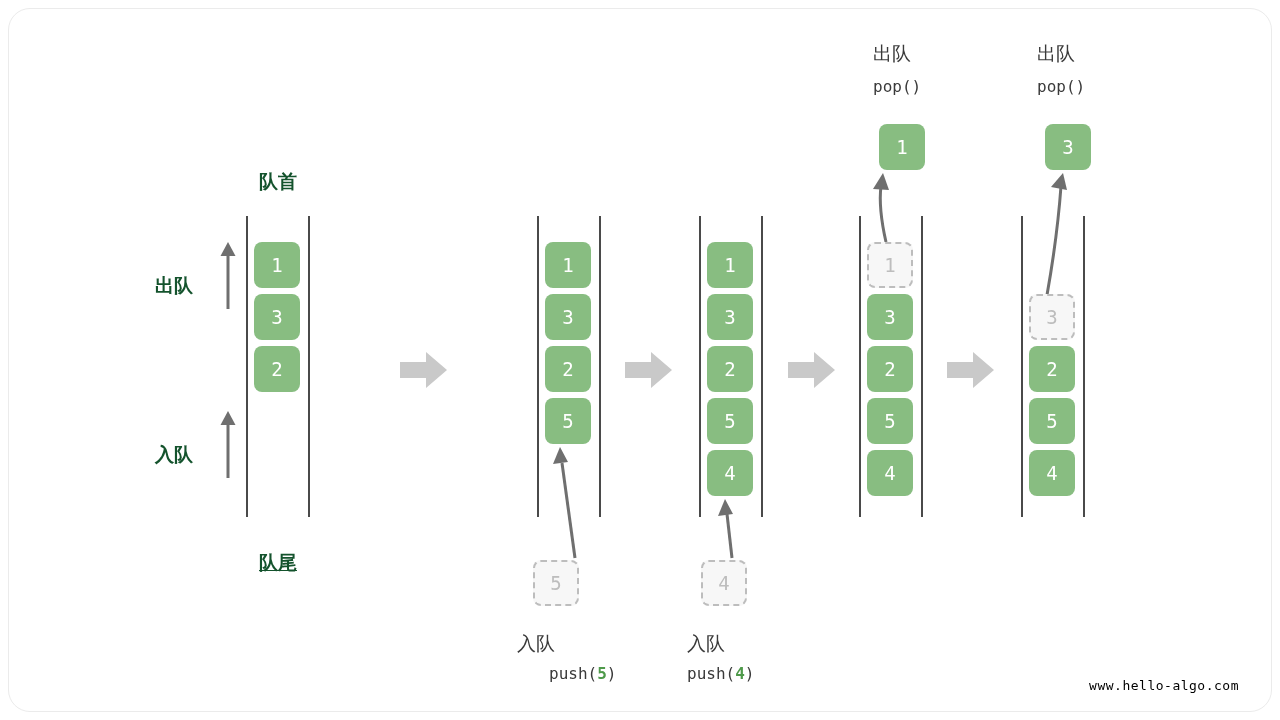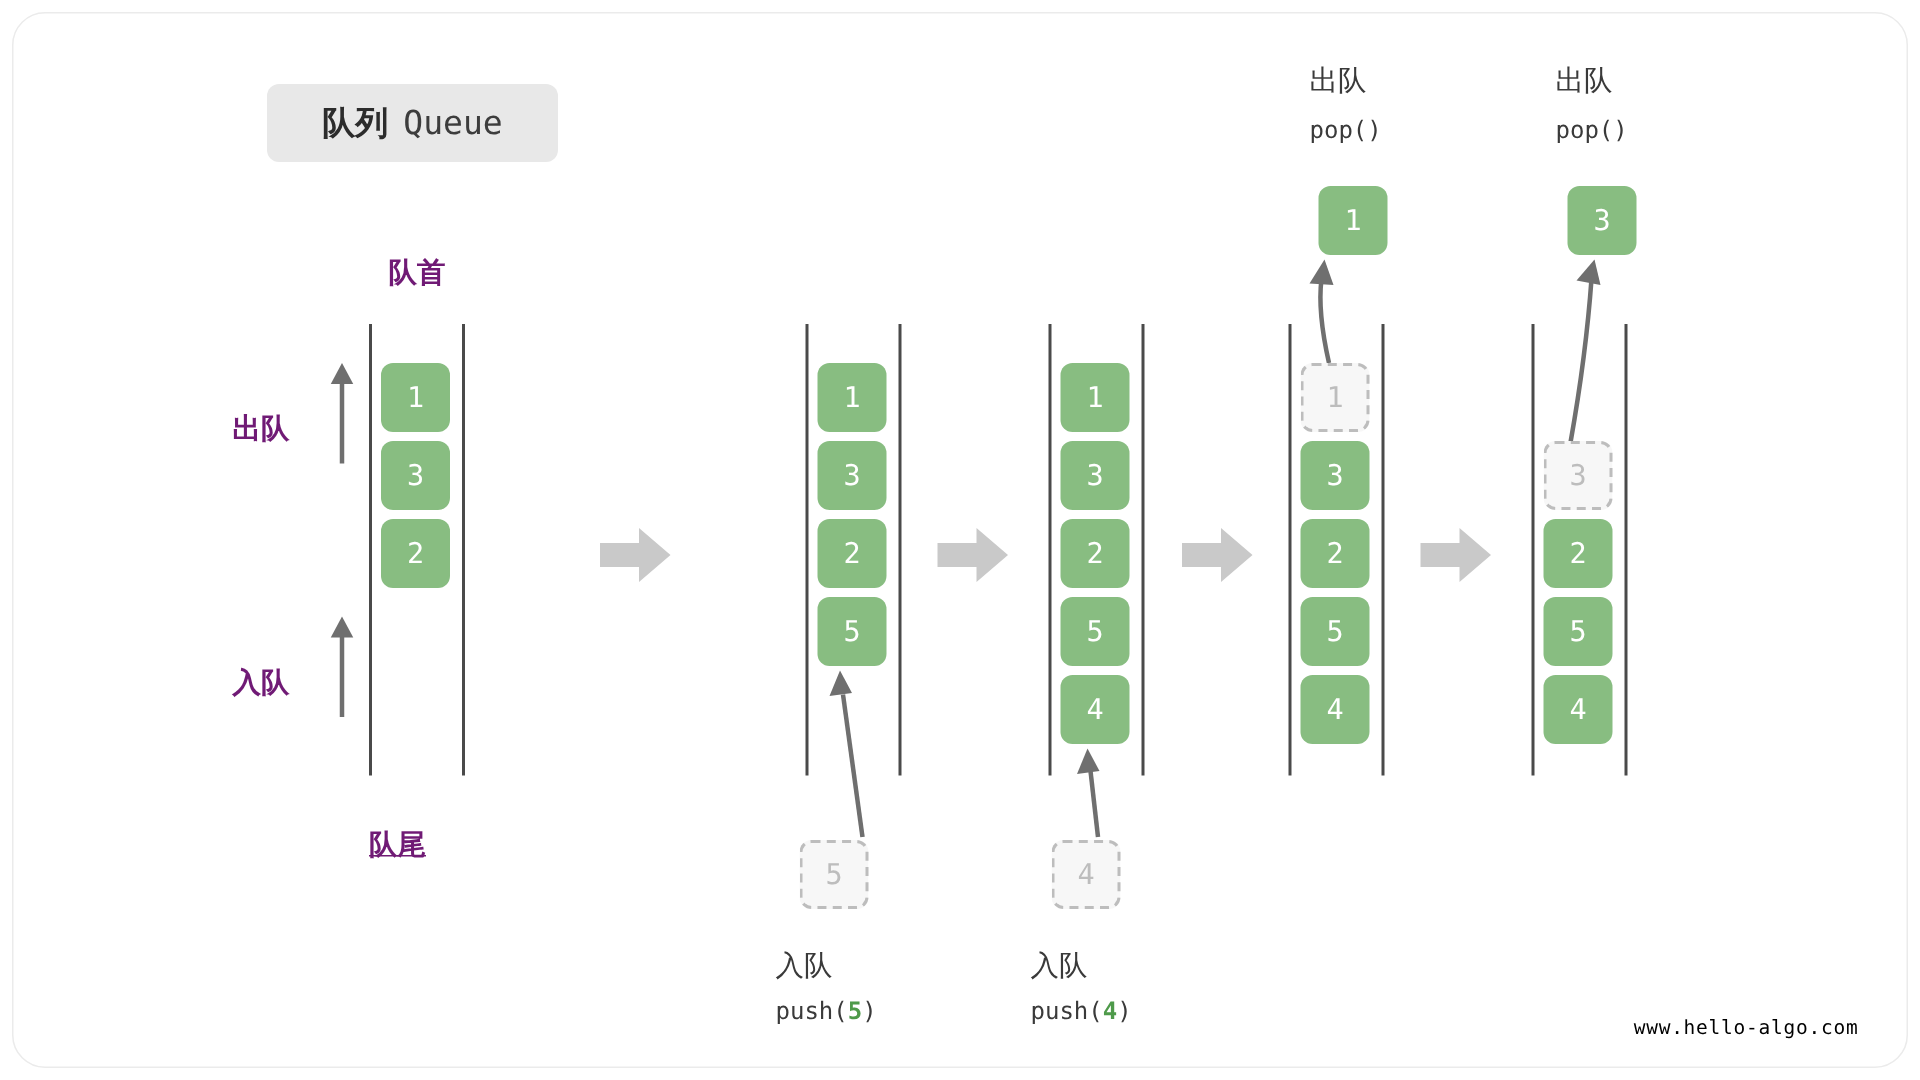--- a/index.html
+++ b/index.html
@@ -28,44 +28,40 @@
     width:46px;height:46px;border-radius:8px;background:#88bd81;
     color:#ffffff;font-family:"DejaVu Sans Mono","Liberation Mono",monospace;
     font-size:19px;display:flex;align-items:center;justify-content:center;
   }
   .cell.ghost{
     background:#f7f7f7;border:2px dashed #bdbdbd;color:#bdbdbd;
     box-sizing:border-box;
   }
 
   
-  .lbl-cn{font-size:19px;font-weight:700;color:#701a75;white-space:nowrap;}
+  .lbl-cn{font-size:19px;font-weight:700;color:#14532d;white-space:nowrap;}
   .op-cn{font-size:19px;color:#3a3a3a;white-space:nowrap;}
   .op-mono{font-family:"DejaVu Sans Mono","Liberation Mono",monospace;font-size:16px;color:#3a3a3a;white-space:nowrap;}
   .op-mono .num{color:#4e9a4a;font-weight:700;}
 
   #watermark{
     right:32px;bottom:18px;
     font-family:"DejaVu Sans Mono","Liberation Mono",monospace;
     font-size:13px;color:#000000;letter-spacing:.5px;
   }
   svg{overflow:visible;}
 </style>
 </head>
 <body>
 
 <div id="canvas">
 
-  <div class="abs" id="title-badge">
-    <span class="cn">队列</span>
-    <span class="en">Queue</span>
-  </div>
 
   <div class="abs lbl-cn" style="left:237px;top:160px;width:64px;text-align:center;">队首</div>
-  <div class="abs lbl-cn" style="left:237px;top:541px;width:64px;text-decoration:underline;">队尾</div>
+  <div class="abs lbl-cn" style="left:237px;top:541px;width:64px;text-align:center;text-decoration:underline;">队尾</div>
 
   <div class="abs lbl-cn" style="left:146px;top:264px;">出队</div>
   <div class="abs lbl-cn" style="left:146px;top:433px;">入队</div>
 
   <svg class="abs" style="left:206px;top:232px;" width="26" height="68">
     <line x1="13" y1="68" x2="13" y2="12" stroke="#6f6f6f" stroke-width="3"></line>
     <polygon points="13,1 5.5,15 20.5,15" fill="#6f6f6f"></polygon>
   </svg>
 
   <svg class="abs" style="left:206px;top:401px;" width="26" height="68">
@@ -92,21 +88,21 @@
   <div class="abs cell" style="left:536px;top:337px;">2</div>
   <div class="abs cell" style="left:536px;top:389px;">5</div>
 
   <div class="abs cell ghost" style="left:524px;top:551px;">5</div>
   <svg class="abs" style="left:540px;top:436px;" width="40" height="115">
     <line x1="26" y1="113" x2="13" y2="18" stroke="#6f6f6f" stroke-width="3"></line>
     <polygon points="11,2 4,19 19,17" fill="#6f6f6f"></polygon>
   </svg>
 
   <div class="abs op-cn" style="left:508px;top:622px;">入队</div>
-  <div class="abs op-mono" style="left:508px;top:655px;text-align:right;"><span>push(</span><span class="num">5</span><span>)</span></div>
+  <div class="abs op-mono" style="left:540px;top:655px;text-align:right;"><span>push(</span><span class="num">5</span><span>)</span></div>
 
   <svg class="abs" style="left:616px;top:341px;" width="48" height="40">
     <polygon points="0,12 26,12 26,2 47,20 26,38 26,28 0,28" fill="#c9c9c9"></polygon>
   </svg>
 
   <div class="abs rail" style="left:690px;top:207px;height:301px;"></div>
   <div class="abs rail" style="left:752px;top:207px;height:301px;"></div>
 
   <div class="abs cell" style="left:698px;top:233px;">1</div>
   <div class="abs cell" style="left:698px;top:285px;">3</div>

